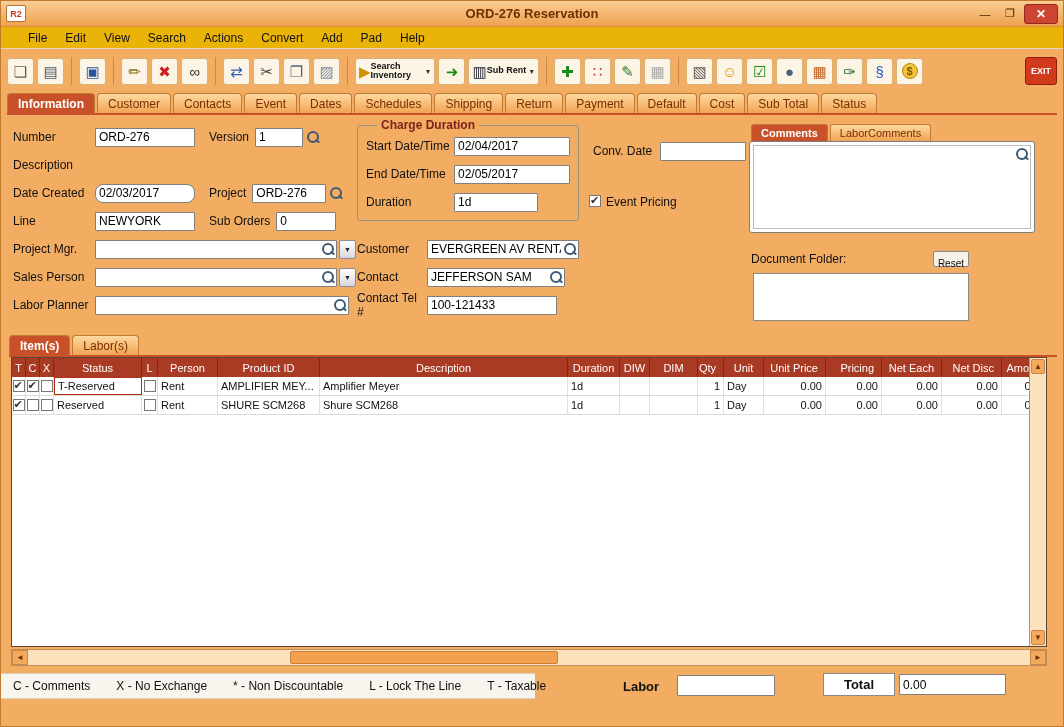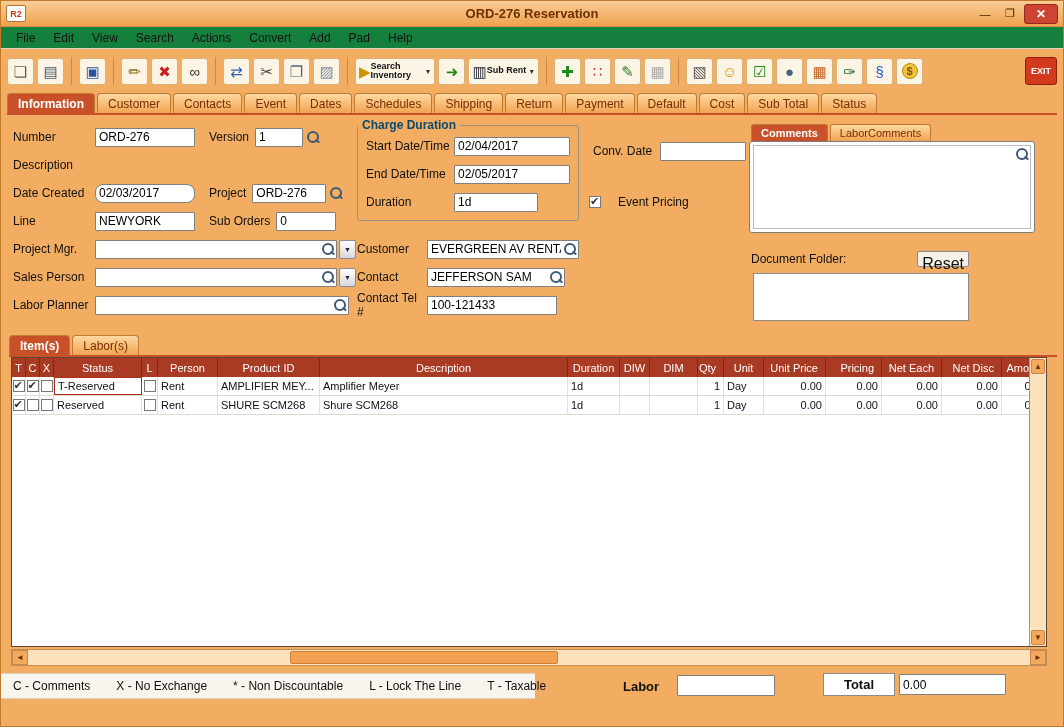--- a/index.html
+++ b/index.html
@@ -7,21 +7,21 @@
 body{font-family:"Liberation Sans",sans-serif;font-size:12px;color:#111}
 .window{position:relative;width:1064px;height:727px;background:#f2ad62;border:1px solid #c27b2c;overflow:hidden}
 
 .titlebar{position:absolute;left:0;top:0;right:0;height:26px;background:linear-gradient(#f9cd96,#efa14e);display:flex;align-items:center;padding:0 5px;border-bottom:1px solid #d98f3e}
 .app-logo{width:20px;height:17px;background:#fff;border:1px solid #b0752f;border-radius:2px;font-size:9px;font-weight:bold;color:#c23a1a;display:flex;align-items:center;justify-content:center;z-index:2}
 .title{position:absolute;left:0;right:0;text-align:center;font-size:13px;font-weight:bold;color:#6e3000}
 .winbtns{margin-left:auto;display:flex;align-items:center;gap:3px;z-index:2}
 .winbtn{width:22px;height:18px;display:flex;align-items:center;justify-content:center;font-size:11px;color:#4a2200;cursor:default}
 .winbtn.close{width:34px;height:20px;background:#cd4433;border:1px solid #92291c;border-radius:3px;color:#fff;font-size:12px;font-weight:bold}
 
-.menubar{position:absolute;left:0;top:26px;right:0;height:22px;background:#15803d;border-bottom:1px solid #e3d8c3;display:flex;align-items:center;padding-left:6px}
+.menubar{position:absolute;left:0;top:26px;right:0;height:22px;background:#eab308;border-bottom:1px solid #e3d8c3;display:flex;align-items:center;padding-left:18px}
 .menu-item{padding:3px 9px}
 
 .toolbar{position:absolute;left:0;top:48px;right:0;height:44px;display:flex;align-items:center;padding:0 6px;gap:3px}
 .tb-btn{height:27px;min-width:27px;background:#fcf5e6;border:1px solid #d9b176;border-radius:3px;display:flex;align-items:center;justify-content:center;padding:0 3px}
 .tb-glyph{font-size:15px;line-height:1}
 .tb-glyph.coin{width:16px;height:16px;border-radius:50%;background:#f4c33c;border:1px solid #b8860b;font-size:11px;font-weight:bold;display:flex;align-items:center;justify-content:center}
 .tb-sep{width:1px;height:28px;background:#c98a43;margin:0 4px}
 .tb-label{font-size:9px;font-weight:bold;line-height:1.05;max-width:52px}
 .tb-arrow{font-size:7px;color:#333;margin-left:2px}
 .exit-btn{margin-left:auto;width:32px;height:28px;background:#d23a1e;border:1px solid #8e2008;border-radius:3px;color:#fff;font-size:9px;font-weight:bold}
@@ -40,34 +40,34 @@
 .fin{height:19px;border:1px solid #7f7f7f;background:#fff;font-family:inherit;font-size:12px;padding:0 3px;border-radius:1px}
 .input-wrap{position:relative;display:inline-block;height:19px;flex:none}
 .input-wrap .fin{width:100%;padding-right:17px}
 .mag{position:relative;width:14px;height:14px;display:inline-block;flex:none}
 .mag::before{content:"";position:absolute;left:1px;top:1px;width:8px;height:8px;border:2px solid #3d5a74;border-radius:50%}
 .mag::after{content:"";position:absolute;left:9px;top:10px;width:5px;height:2px;background:#3d5a74;border-radius:1px;transform:rotate(42deg)}
 .mag.in{position:absolute;right:2px;top:2px}
 .mag.after{margin-left:3px}
 .dd{width:17px;height:19px;margin-left:2px;background:linear-gradient(#ffffff,#d6d6df);border:1px solid #8a8a9a;border-radius:2px;display:flex;align-items:center;justify-content:center;font-size:7px;color:#222}
 .fieldset{position:absolute;border:1px solid #97917f;border-radius:3px}
-.flegend{position:absolute;top:-8px;left:0;background:#f2ad62;padding:0 4px;font-weight:bold;color:#0c4a6e}
+.flegend{position:absolute;top:-8px;left:19px;background:#f2ad62;padding:0 4px;font-weight:bold;color:#7f1d1d}
 .crow{position:absolute;left:8px;display:flex;align-items:center;height:20px}
 .clabel{width:88px;flex:none}
 .cb{width:12px;height:12px;background:#fff;border:1px solid #777;display:inline-block;position:relative;flex:none}
 .cb.checked::after{content:"✔";position:absolute;left:0;top:-2px;font-size:11px;color:#333}
-.checkbox-row{position:absolute;display:flex;align-items:center;gap:17px}
+.checkbox-row{position:absolute;display:flex;gap:5px}
 
 .comments-panel{position:absolute;left:748px;top:8px;width:292px;height:205px}
 .ctabs{position:absolute;left:2px;top:0;display:flex;gap:2px;align-items:flex-end;height:18px;border-bottom:none}
 .ctabs .tab{height:17px;font-size:11px;padding:0 9px;border-radius:3px 3px 0 0}
 .cbox{position:absolute;left:0;top:18px;width:286px;height:92px;background:#fff;border:1px solid #7d7d7d;border-radius:3px}
 .cbox-inner{position:absolute;left:3px;top:3px;right:3px;bottom:3px;border:1px solid #bcbcbc;background:#fff}
 .doc-row{position:absolute;left:2px;top:128px;width:218px;display:flex;align-items:center;justify-content:space-between}
-.reset-btn{border:1px solid #8a8a8a;background:#f7f2e7;font-size:16px;padding:4px 4px;height:16px;line-height:15px;border-radius:2px}
+.reset-btn{border:1px solid #8a8a8a;background:#f7f2e7;font-size:10px;padding:4px 4px;height:16px;line-height:15px;border-radius:2px}
 .folder-box{position:absolute;left:4px;top:150px;width:216px;height:48px;background:#fff;border:1px solid #8a8a8a}
 
 .table-panel{position:absolute;left:10px;top:356px;width:1036px;height:290px;background:#fff;border:1px solid #5a4632;overflow:hidden}
 .thead{display:flex;height:19px;background:#a93a24}
 .th-cell{flex:none;display:flex;align-items:center;justify-content:center;color:#fff;font-size:11px;border-right:1px solid #82281a;white-space:nowrap;overflow:hidden}
 .th-cell.r{justify-content:flex-end;padding-right:7px}
 .t-row{display:flex;height:19px;border-bottom:1px solid #e2dacd}
 .t-cell{flex:none;font-size:11px;display:flex;align-items:center;padding:0 3px;border-right:1px solid #e7e0d4;white-space:nowrap;overflow:hidden}
 .t-cell.r{justify-content:flex-end}
 .t-cell.c{justify-content:center;padding:0}

